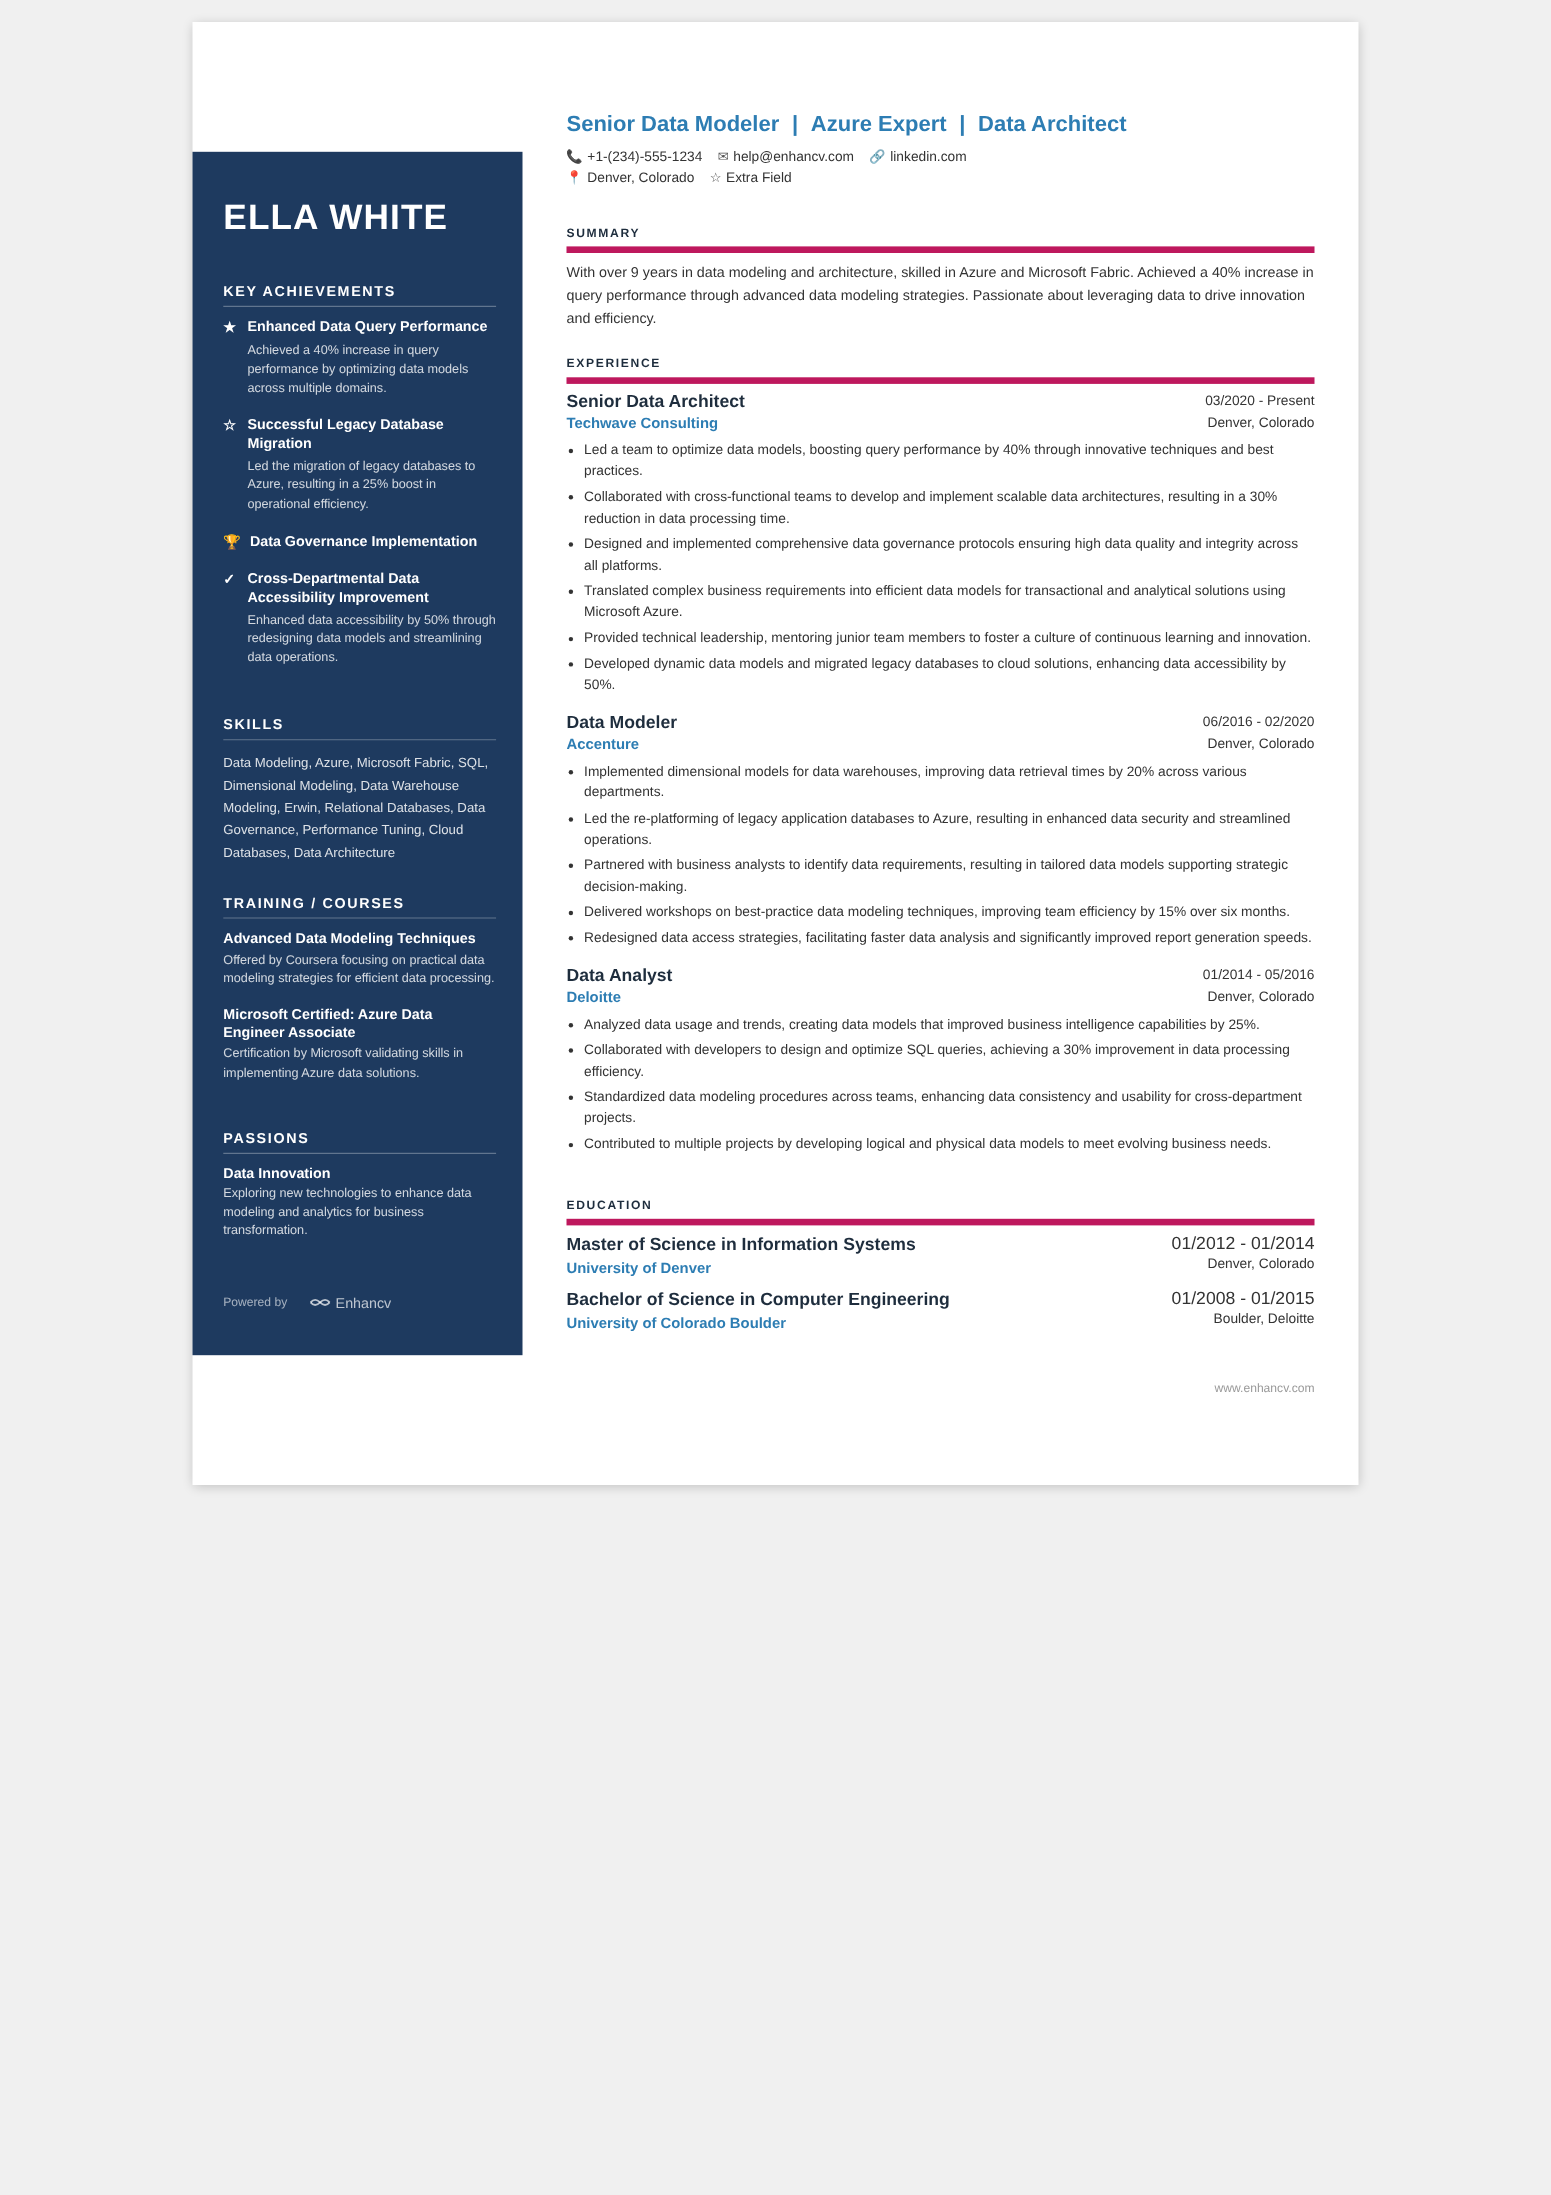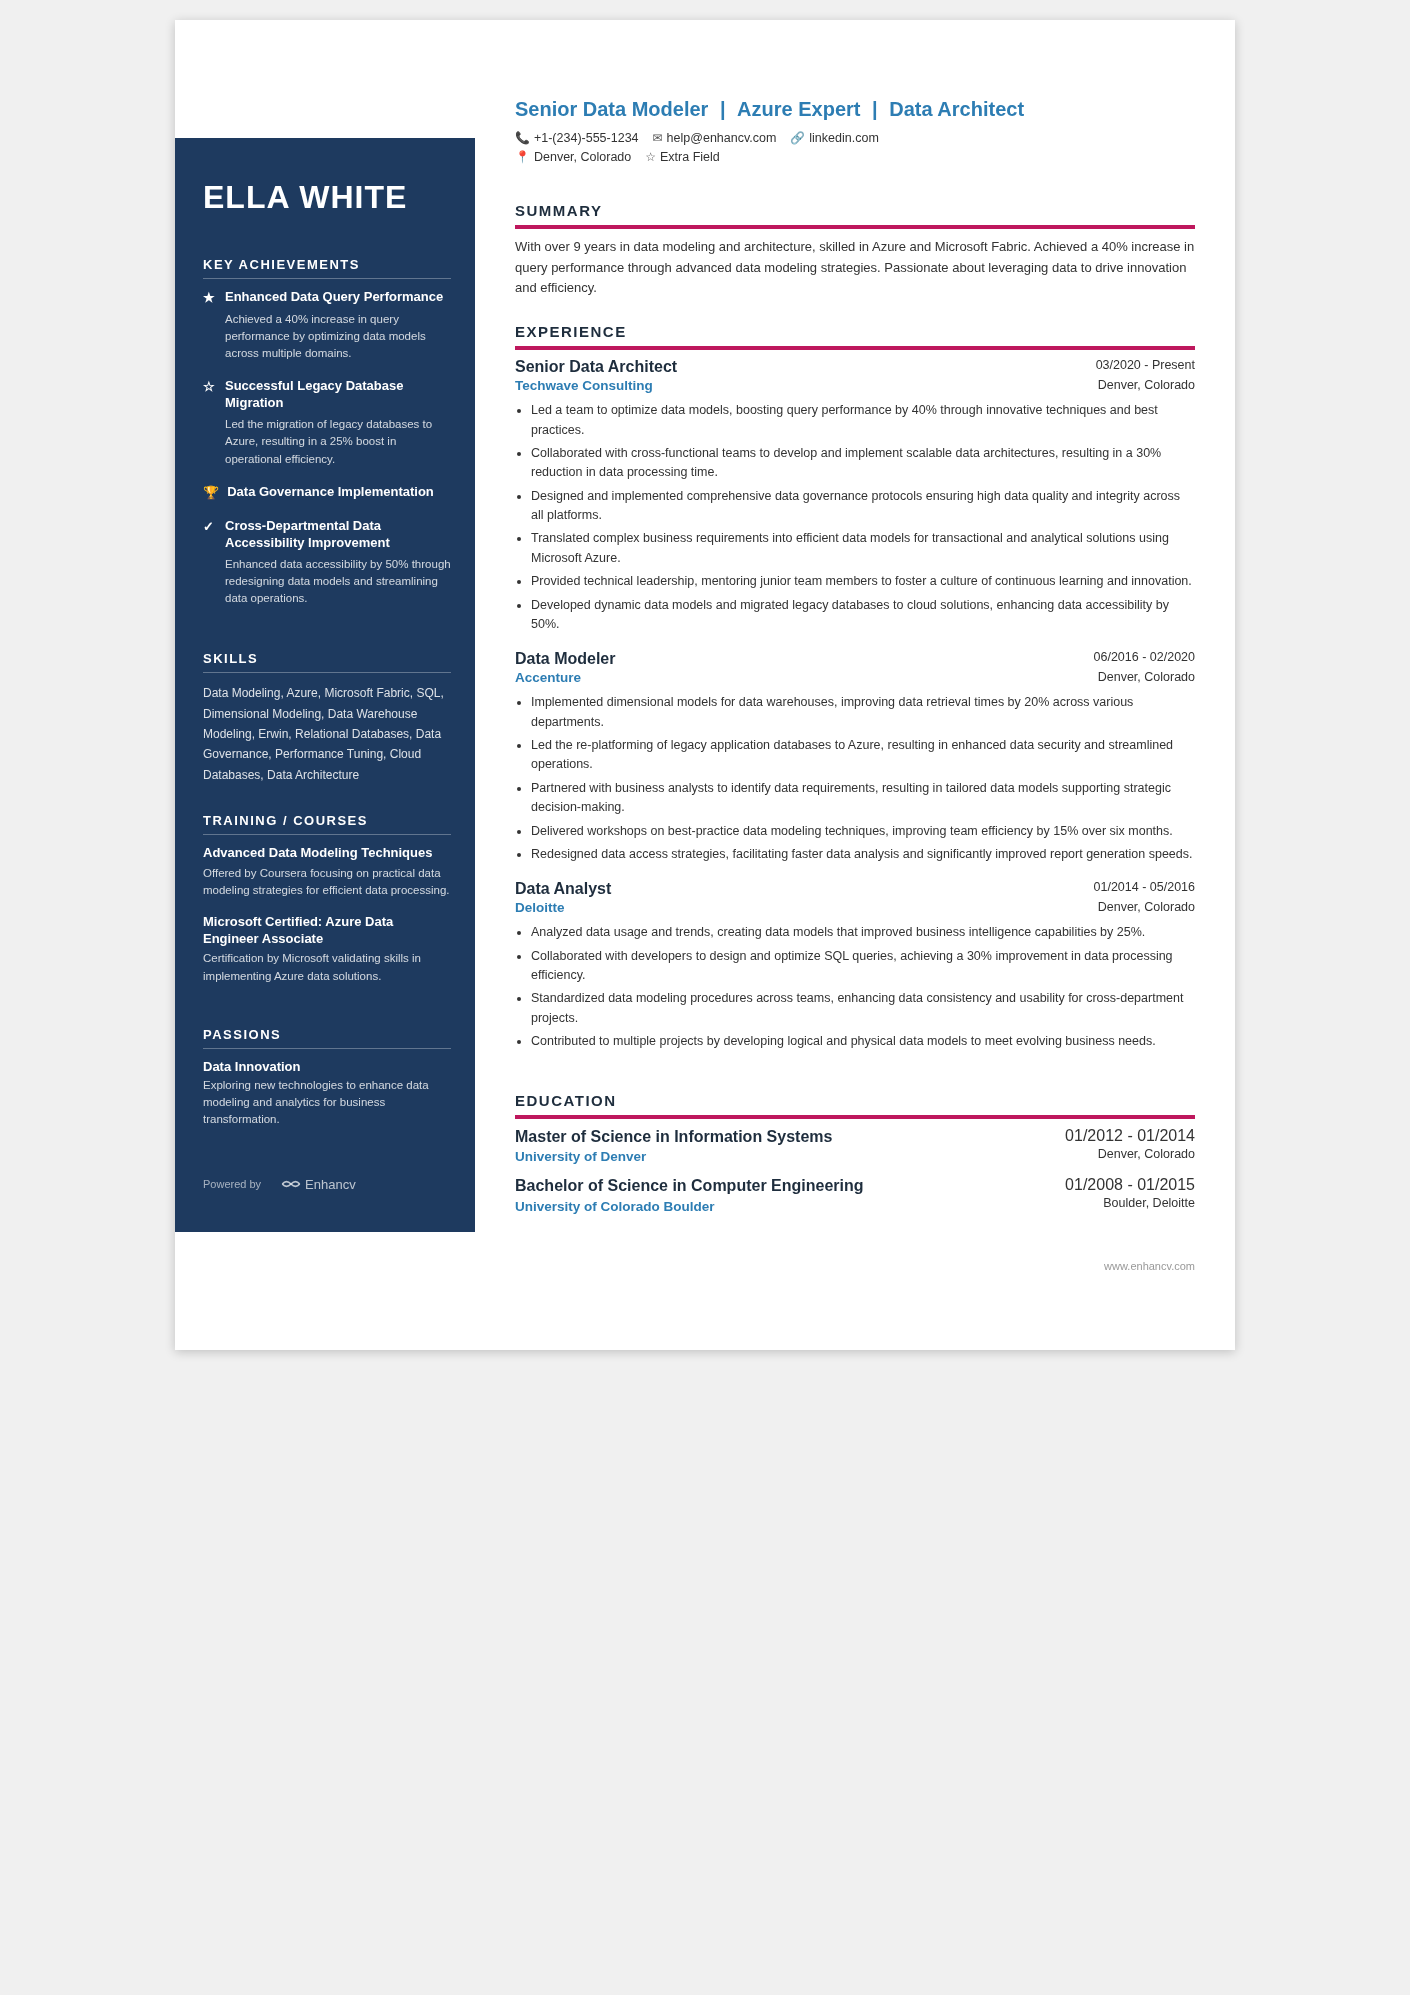--- a/index.html
+++ b/index.html
@@ -162,28 +162,28 @@
     }
     .location-row {
       display: flex;
       gap: 14px;
       font-size: 12.5px;
       color: #333;
       margin-bottom: 22px;
       align-items: center;
     }
     .main-section-title {
-      font-size: 15px;
+      font-size: 11px;
       font-weight: 800;
       letter-spacing: 1.5px;
       text-transform: uppercase;
       color: #1e2d3d;
       margin-bottom: 8px;
       padding-bottom: 6px;
-      border-bottom: 4px solid #be185d;
+      border-bottom: 6px solid #be185d;
     }
     .main-section {
       margin-bottom: 24px;
     }
     .summary-text {
       font-size: 13px;
       color: #333;
       line-height: 1.6;
     }
     .exp-header {

